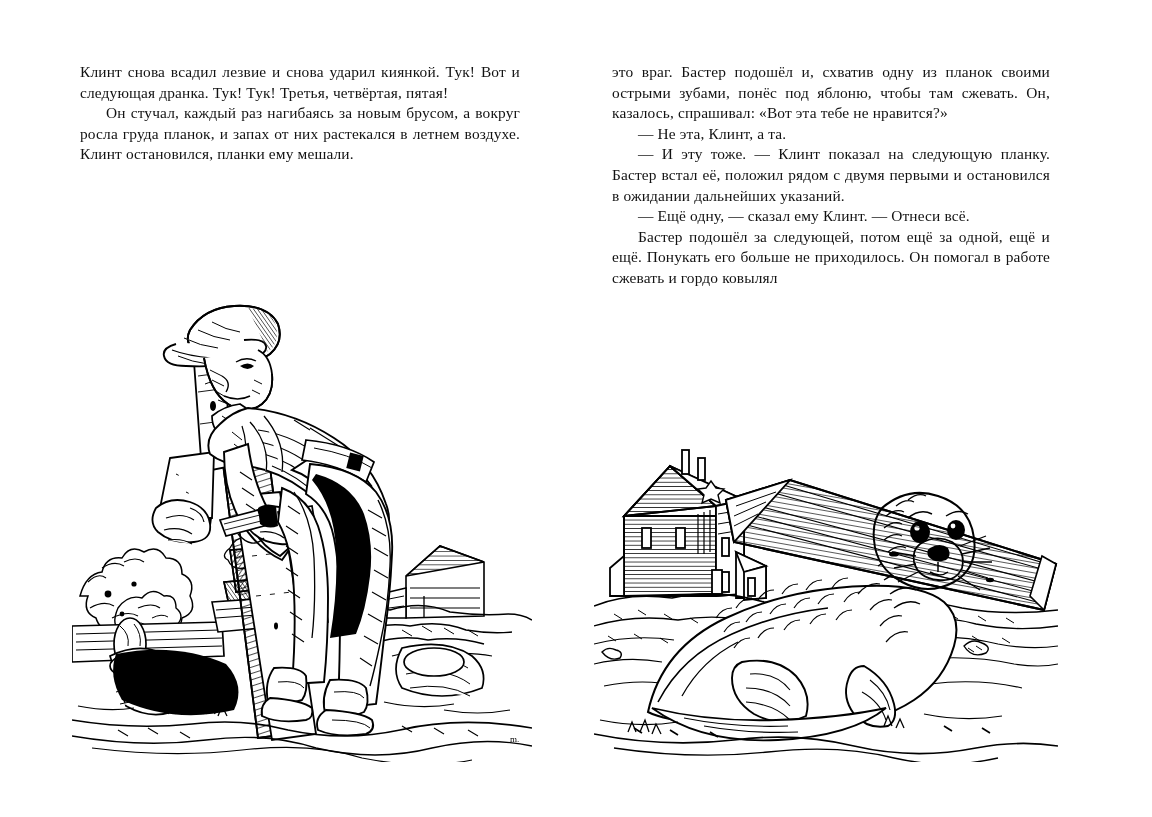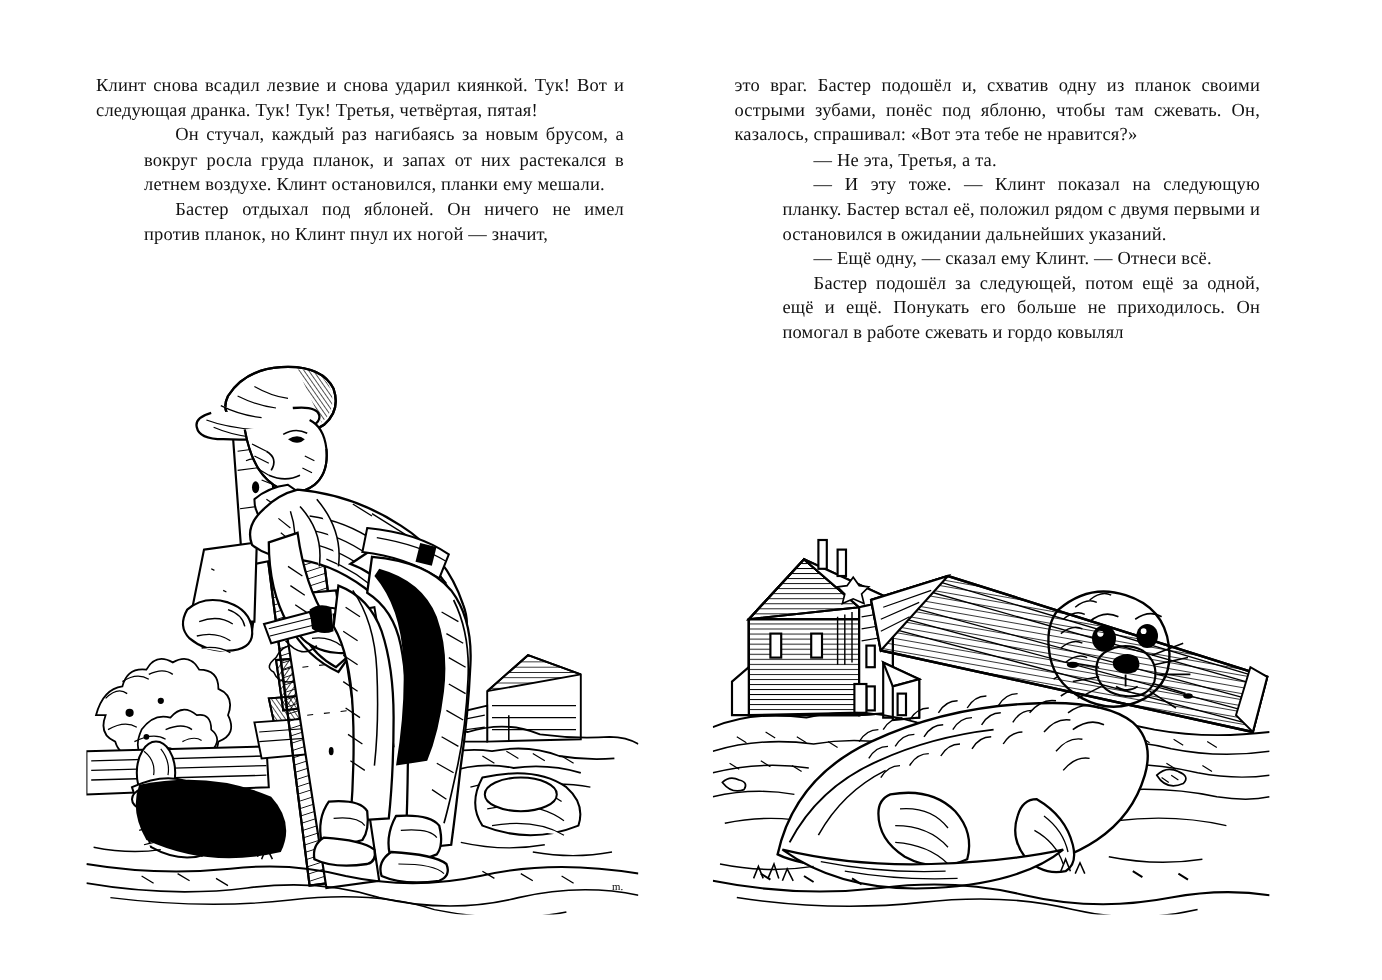--- a/index.html
+++ b/index.html
@@ -45,21 +45,21 @@
     top: 62px;
     width: 440px;
   }
   #right-text {
     left: 68px;   
     top: 62px;
     width: 438px;
   }
   .para { margin: 0; text-indent: 26px; }
   .para.first { text-indent: 0; }
-  .para + .para { margin-top: 0; margin-left: 40px; }
+  .para + .para { margin-top: 0; }
 
   
   .illus {
     position: absolute;
     background: #ffffff;
   }
   #illus-left {
     left: 72px;
     top: 296px;
     width: 460px;
@@ -76,21 +76,20 @@
 </head>
 <body>
 
 <div id="page">
 
   <div class="page-half" id="left-page">
 
     <div class="text-col" id="left-text">
       <p class="para first">Клинт снова всадил лезвие и снова ударил киянкой. Тук! Вот и следующая дранка. Тук! Тук! Третья, четвёртая, пятая!</p>
       <p class="para">Он стучал, каждый раз нагибаясь за новым брусом, а вокруг росла груда планок, и запах от них растекался в летнем воздухе. Клинт остановился, планки ему мешали.</p>
-      <p class="para">Бастер отдыхал под яблоней. Он ничего не имел против планок, но Клинт пнул их ногой — значит,</p>
     </div>
 
     <div class="illus" id="illus-left">
       <svg viewBox="0 0 460 466" xmlns="http://www.w3.org/2000/svg">
         <defs>
           <pattern id="hatchA" width="4" height="4" patternUnits="userSpaceOnUse" patternTransform="rotate(35)">
             <line x1="0" y1="0" x2="0" y2="4" stroke="#000" stroke-width="1.25"></line>
           </pattern>
           <pattern id="hatchB" width="3.2" height="3.2" patternUnits="userSpaceOnUse" patternTransform="rotate(-35)">
             <line x1="0" y1="0" x2="0" y2="3.2" stroke="#000" stroke-width="1.1"></line>
@@ -336,21 +335,21 @@
         <text x="438" y="446" font-family="Liberation Serif, serif" font-size="9" fill="#000">m.</text>
       </svg>
     </div>
 
   </div>
 
   <div class="page-half" id="right-page">
 
     <div class="text-col" id="right-text">
       <p class="para first">это враг. Бастер подошёл и, схватив одну из планок своими острыми зубами, понёс под яблоню, чтобы там сжевать. Он, казалось, спрашивал: «Вот эта тебе не нравится?»</p>
-      <p class="para">— Не эта, Третья, а та.</p>
+      <p class="para">— Не эта, Клинт, а та.</p>
       <p class="para">— И эту тоже. — Клинт показал на следующую планку. Бастер встал её, положил рядом с двумя первыми и остановился в ожидании дальнейших указаний.</p>
       <p class="para">— Ещё одну, — сказал ему Клинт. — Отнеси всё.</p>
       <p class="para">Бастер подошёл за следующей, потом ещё за одной, ещё и ещё. Понукать его больше не приходилось. Он помогал в работе сжевать и гордо ковылял</p>
     </div>
 
     <div class="illus" id="illus-right">
       <svg viewBox="0 0 464 318" xmlns="http://www.w3.org/2000/svg">
         <defs>
           <pattern id="rHoriz" width="4.2" height="4.2" patternUnits="userSpaceOnUse">
             <line x1="0" y1="0" x2="4.2" y2="0" stroke="#000" stroke-width="1.5"></line>

